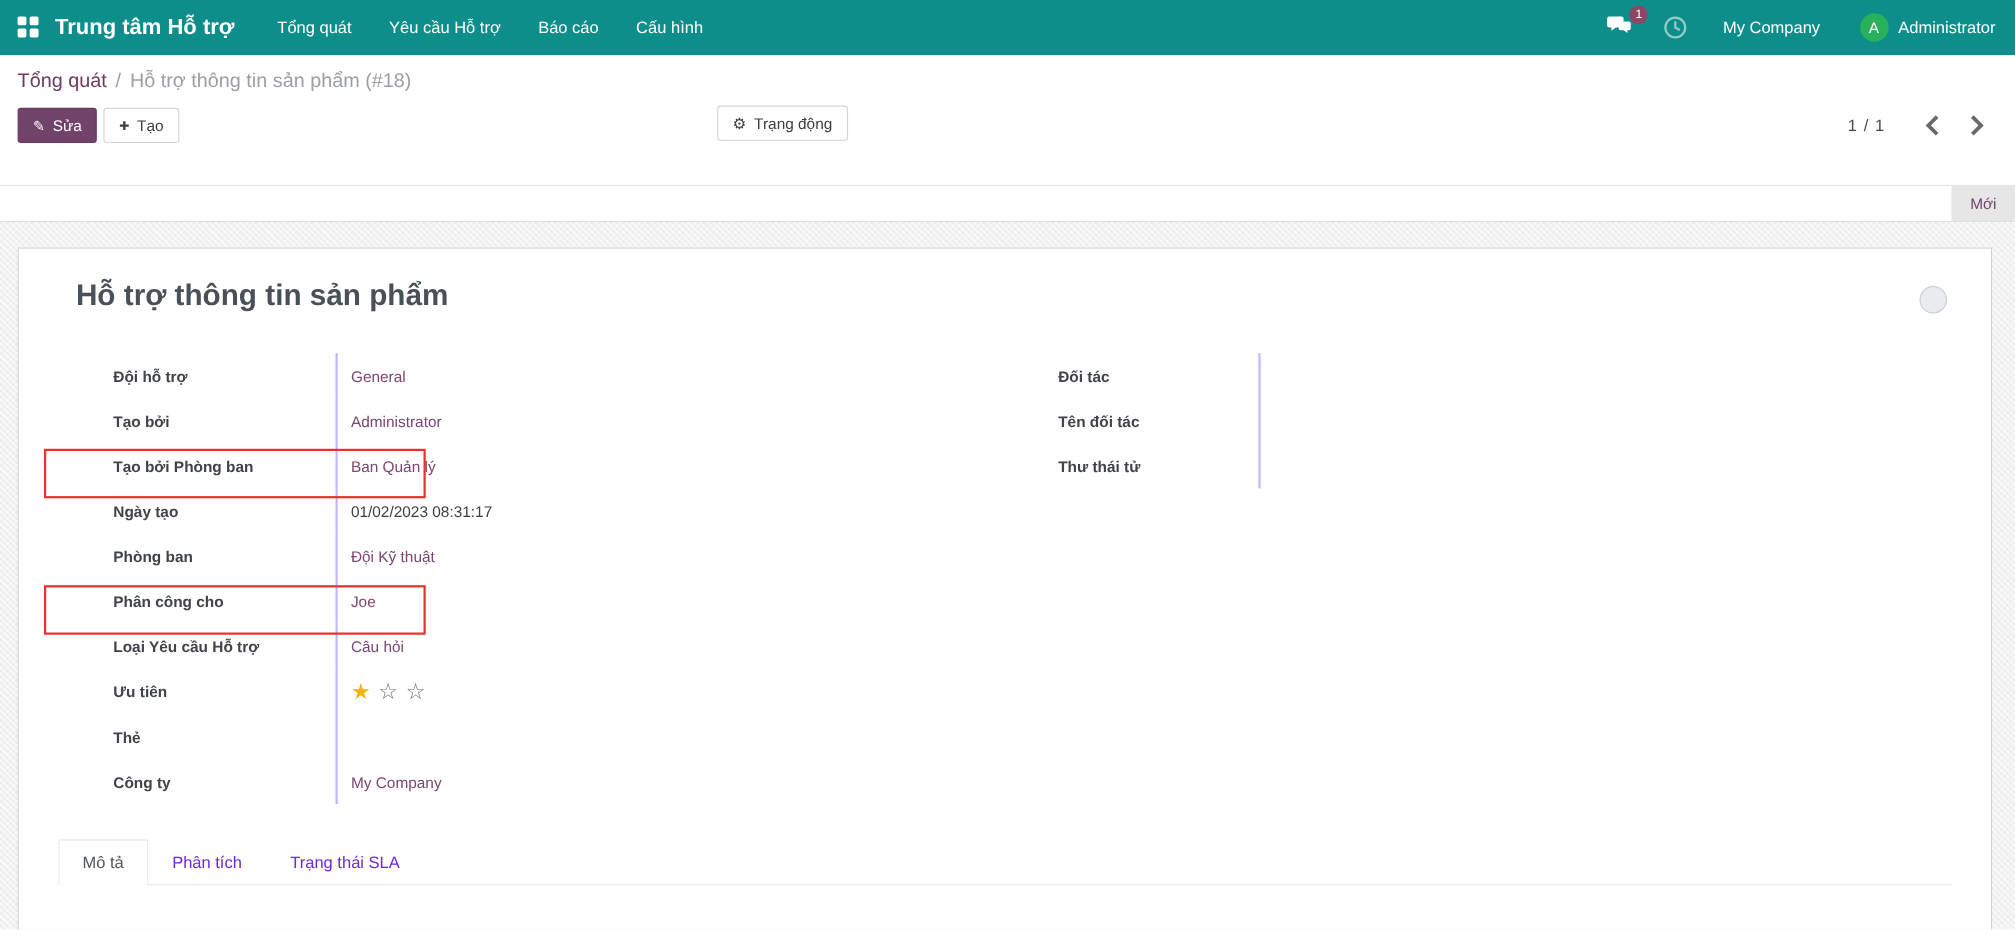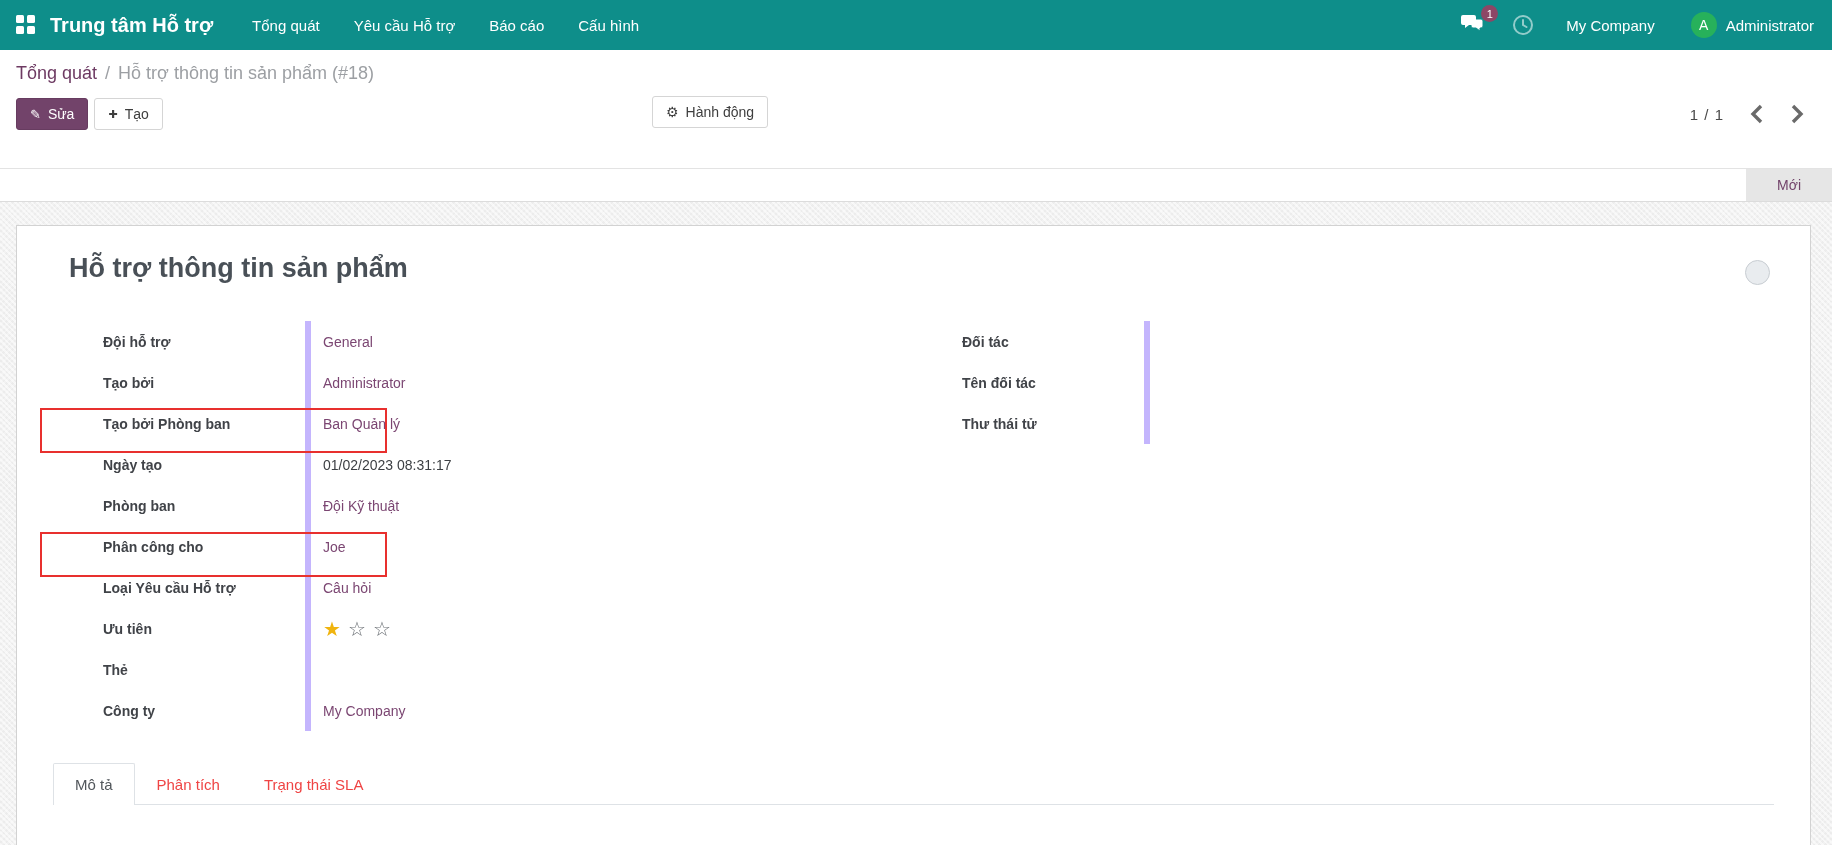--- a/index.html
+++ b/index.html
@@ -34,30 +34,30 @@
   .crumb-link { color:#6d3a62; cursor:pointer; }
   .crumb-sep { color:#9c9fa3; }
   .crumb-current { color:#9c9fa3; }
   .cp-buttons { position:relative; margin-top:12px; height:36px; display:flex; align-items:center; }
   .btn { font-size:14px; border-radius:3px; padding:7px 13px; cursor:pointer;
     display:inline-flex; align-items:center; gap:7px; border:1px solid transparent; }
   .btn-primary { background:#72436a; border-color:#68three; border-color:#673c60; color:#fff; }
   .btn-default { background:#fff; border-color:#d5d5d5; color:#3e3e3e; }
   .btn-edit { margin-right:6px; }
   .action-btn { position:absolute; left:636px; top:0; }
-  .pager { margin-left:auto; display:flex; align-items:center; gap:26px; }
+  .pager { margin-left:auto; display:flex; align-items:center; gap:36px; }
   .pager-value { font-size:15px; color:#4a4a4a; letter-spacing:1px; }
   .pager-arrows { display:flex; gap:28px; margin-right:12px; }
   .pager-arrow { cursor:pointer; display:flex; align-items:center; }
 
   
   .statusbar { height:33px; background:#fff; border-bottom:1px solid #dcdcdc;
     display:flex; justify-content:flex-end; }
   .status-stage { background:#e6e6e6; color:#72436a; font-size:14px; font-weight:500;
-    display:flex; align-items:center; padding:0 31px; cursor:pointer; }
+    display:flex; align-items:center; padding:0 17px; cursor:pointer; }
 
   
   .content-bg { height:643px; background-color:#f2f2f2;
     background-image:
       repeating-linear-gradient(45deg, rgba(255,255,255,.55) 0 2px, rgba(0,0,0,0) 2px 4px),
       repeating-linear-gradient(-45deg, rgba(0,0,0,.025) 0 2px, rgba(0,0,0,0) 2px 4px);
     padding-top:23px; }
   .sheet { width:1795px; margin-left:16px; background:#fff; border:1px solid #d2d2d2;
     height:660px; position:relative; padding:27px 36px 0 36px; }
   .sheet-title { font-size:27px; font-weight:700; color:#495057; margin-left:16px; }
@@ -65,40 +65,40 @@
     border-radius:50%; background:#e9ecef; border:1px solid #c8cdd2; cursor:pointer; }
 
   
   .o-group { display:flex; margin-top:37px; padding-left:1px; }
   .col-left { width:670px;margin-left:44px; }
   .col-right { margin-left:194px; width:560px; }
   .field-row { display:flex; height:41px; align-items:center; }
   .f-label { font-size:14px; font-weight:700; color:#404348; }
   .col-left .f-label { width:207px; padding-left:5px; flex:none; }
   .col-right .f-label { width:182px; padding-left:0; flex:none; }
-  .f-value { border-left:6px solid #c4b5fd; align-self:stretch; display:flex;
+  .f-value { border-left:2px solid #c4b5fd; align-self:stretch; display:flex;
     align-items:center; padding-left:12px; flex:1; font-size:14px; color:#3c3f43; }
   .f-value.novalue { }
   .link-value { color:#7b4672; cursor:pointer; }
   .stars { display:flex; gap:7px; font-size:20px; cursor:pointer; }
   .star-on { color:#f0b40f; }
   .star-off { color:#6d7277; }
   .o-checkbox { appearance:none; -webkit-appearance:none; width:17px; height:17px;
     border:1px solid #b3bac0; border-radius:2px; background:#fff; cursor:pointer; margin:0; }
 
   
   .highlight-box { position:absolute; border:2px solid #e8302e; width:347px; height:45px;
     left:40px; pointer-events:none; z-index:5; }
   .hl-1 { top:408px; }
   .hl-2 { top:532px; }
 
   
   .notebook { margin-top:31px;text-align:right; }
   .tab-bar { display:flex; border-bottom:1px solid #dee2e6; }
-  .tab { font-size:15px; padding:12px 21px; cursor:pointer; color:#ef4444;
+  .tab { font-size:15px; padding:12px 21px; cursor:pointer; color:#6d28d9;
     border:1px solid transparent; border-bottom:none; position:relative; top:1px; }
   .tab.active { color:#51565b; background:#fff; border-color:#dee2e6;
     border-radius:2px 2px 0 0; }
   .tab-content { height:40px; background:#fff; }
 </style>
 </head>
 <body>
 
 <header class="navbar">
   <div class="apps-icon">
@@ -148,21 +148,21 @@
     <button class="btn btn-primary btn-edit">
       <span style="font-size:13px;">✎</span>
       <span>Sửa</span>
     </button>
     <button class="btn btn-default">
       <span style="font-size:11px;">✚</span>
       <span>Tạo</span>
     </button>
     <button class="btn btn-default action-btn">
       <span style="font-size:14px;">⚙</span>
-      <span>Hành động</span>
+      <span>Trạng động</span>
     </button>
     <div class="pager">
       <span class="pager-value">1 / 1</span>
       <div class="pager-arrows">
         <span class="pager-arrow">
           <svg width="13" height="20" viewBox="0 0 13 20">
             <path d="M11 2 L3 10 L11 18" fill="none" stroke="#6a6a6a" stroke-width="3.4"></path>
           </svg>
         </span>
         <span class="pager-arrow">

